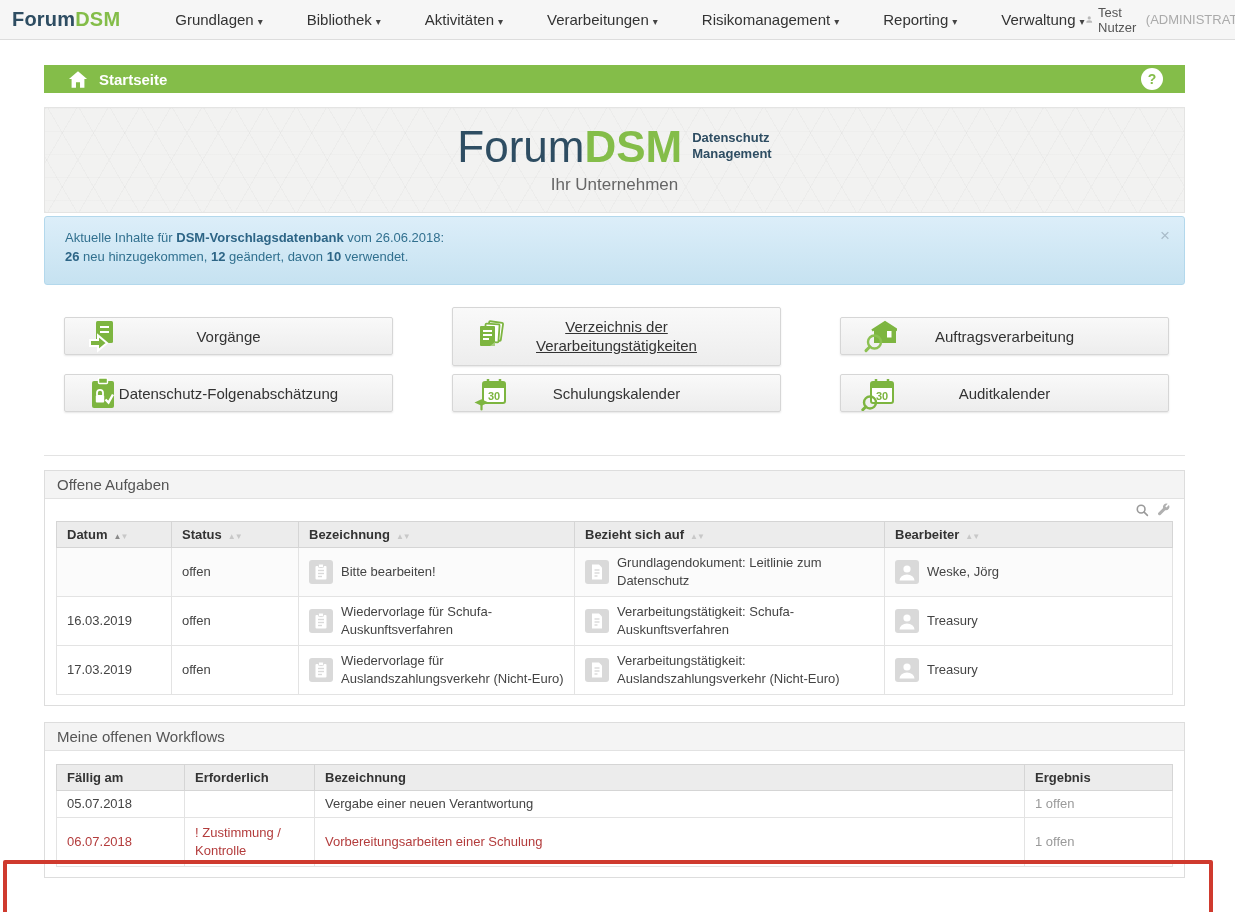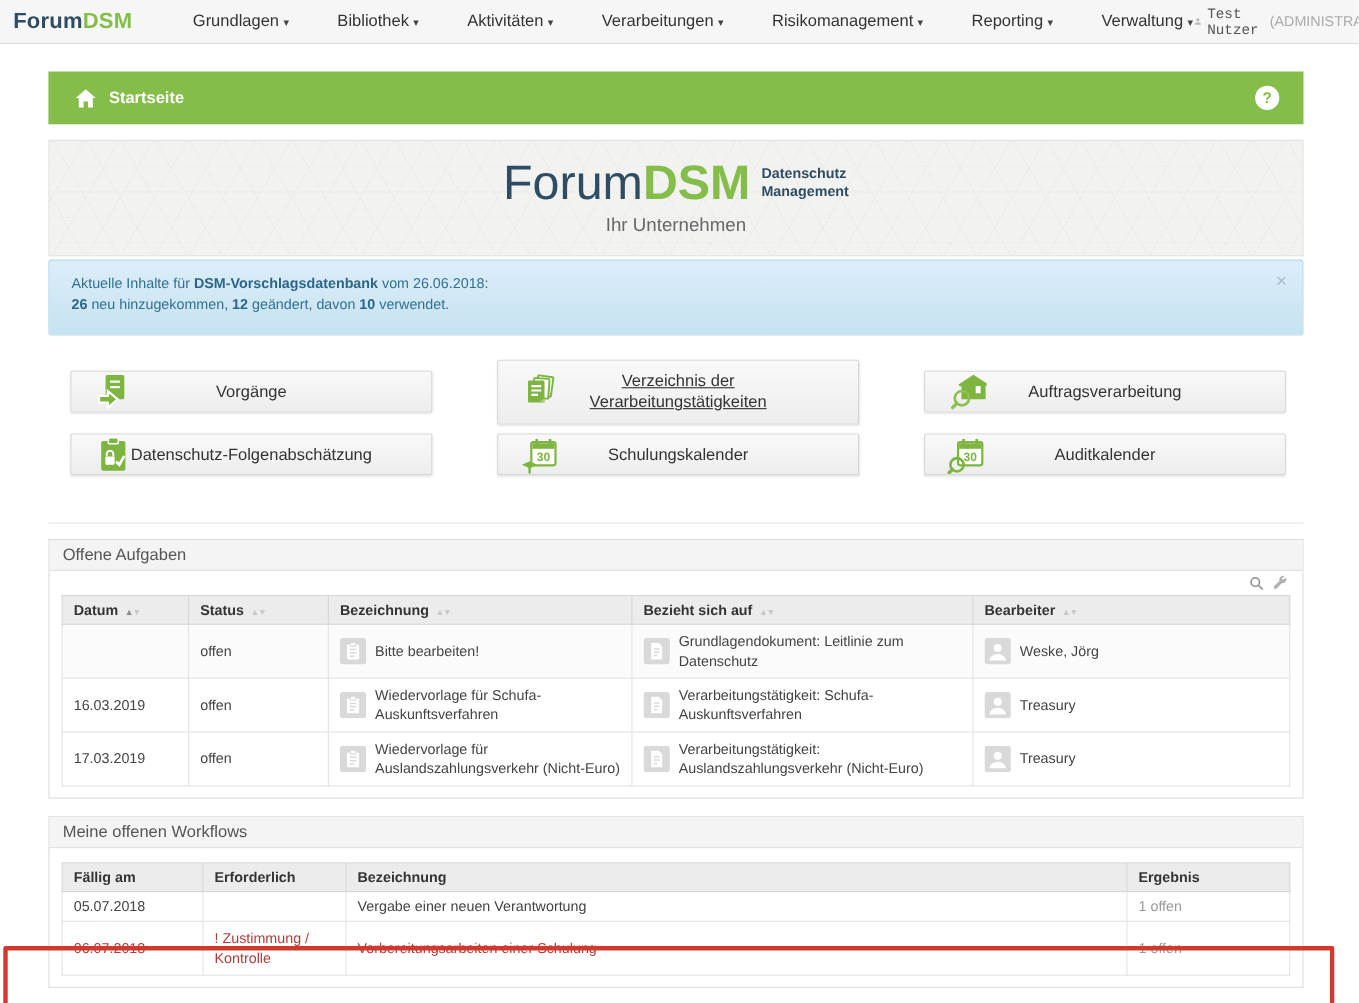--- a/index.html
+++ b/index.html
@@ -9,29 +9,29 @@
   .topnav { height:40px; background:#f6f6f6; border-bottom:1px solid #ddd; display:flex; align-items:center; padding:0 13px 0 12px; }
   .brand { font-size:20px; font-weight:bold; letter-spacing:.2px; margin-right:55px; cursor:pointer; }
   .brand .b1 { color:#2e4d62; }
   .brand .b2 { color:#84bd49; }
   .navitems { display:flex; align-items:flex-start; gap:44px; }
   .navitem { font-size:15px; color:#333; cursor:pointer; white-space:nowrap; }
   .navitem .caret { font-size:10px; color:#444; margin-left:4px; }
   .navspacer { flex:1; }
   .usermenu { display:flex; align-items:center; gap:5px; margin-right:18px; cursor:pointer; }
   .usermenu svg { width:13px; height:13px; }
-  .uname { font-size:13px; color:#555;font-family:Liberation Mono, monospace; }
+  .uname { font-size:13px; color:#555; }
   .urole { font-size:13px; color:#aaa; }
   .usermenu .caret { font-size:10px; color:#444; margin-left:3px; }
   .searchbtn { width:30px; height:30px; background:#fff; border:1px solid #b5b5b5; border-radius:3px; display:flex; align-items:center; justify-content:center; cursor:pointer; }
 
   .container { margin-left:44px; width:1141px; }
 
   
-  .greenbar { margin-top:25px; height:48px; background:#84bd49; display:flex; align-items:center; padding:0 22px 0 24px; }
+  .greenbar { margin-top:25px; height:28px; background:#84bd49; display:flex; align-items:center; padding:0 22px 0 24px; }
   .greenbar .home { width:20px; height:19px; margin-right:11px; }
   .greenbar .crumb { color:#fff; font-size:15px; font-weight:bold; }
   .helpbtn { margin-left:auto; width:22px; height:22px; border-radius:50%; background:#fff; color:#84bd49; font-size:14px; font-weight:bold; display:flex; align-items:center; justify-content:center; cursor:pointer; }
 
   
   .hero { margin-top:14px; height:106px; background-color:#f2f2f1; border:1px solid #e4e4e3;
           background-image:
             repeating-linear-gradient(120deg, rgba(0,0,0,.025) 0 1px, transparent 1px 27px),
             repeating-linear-gradient(60deg,  rgba(0,0,0,.025) 0 1px, transparent 1px 27px),
             repeating-linear-gradient(180deg, rgba(0,0,0,.015) 0 1px, transparent 1px 23px);

